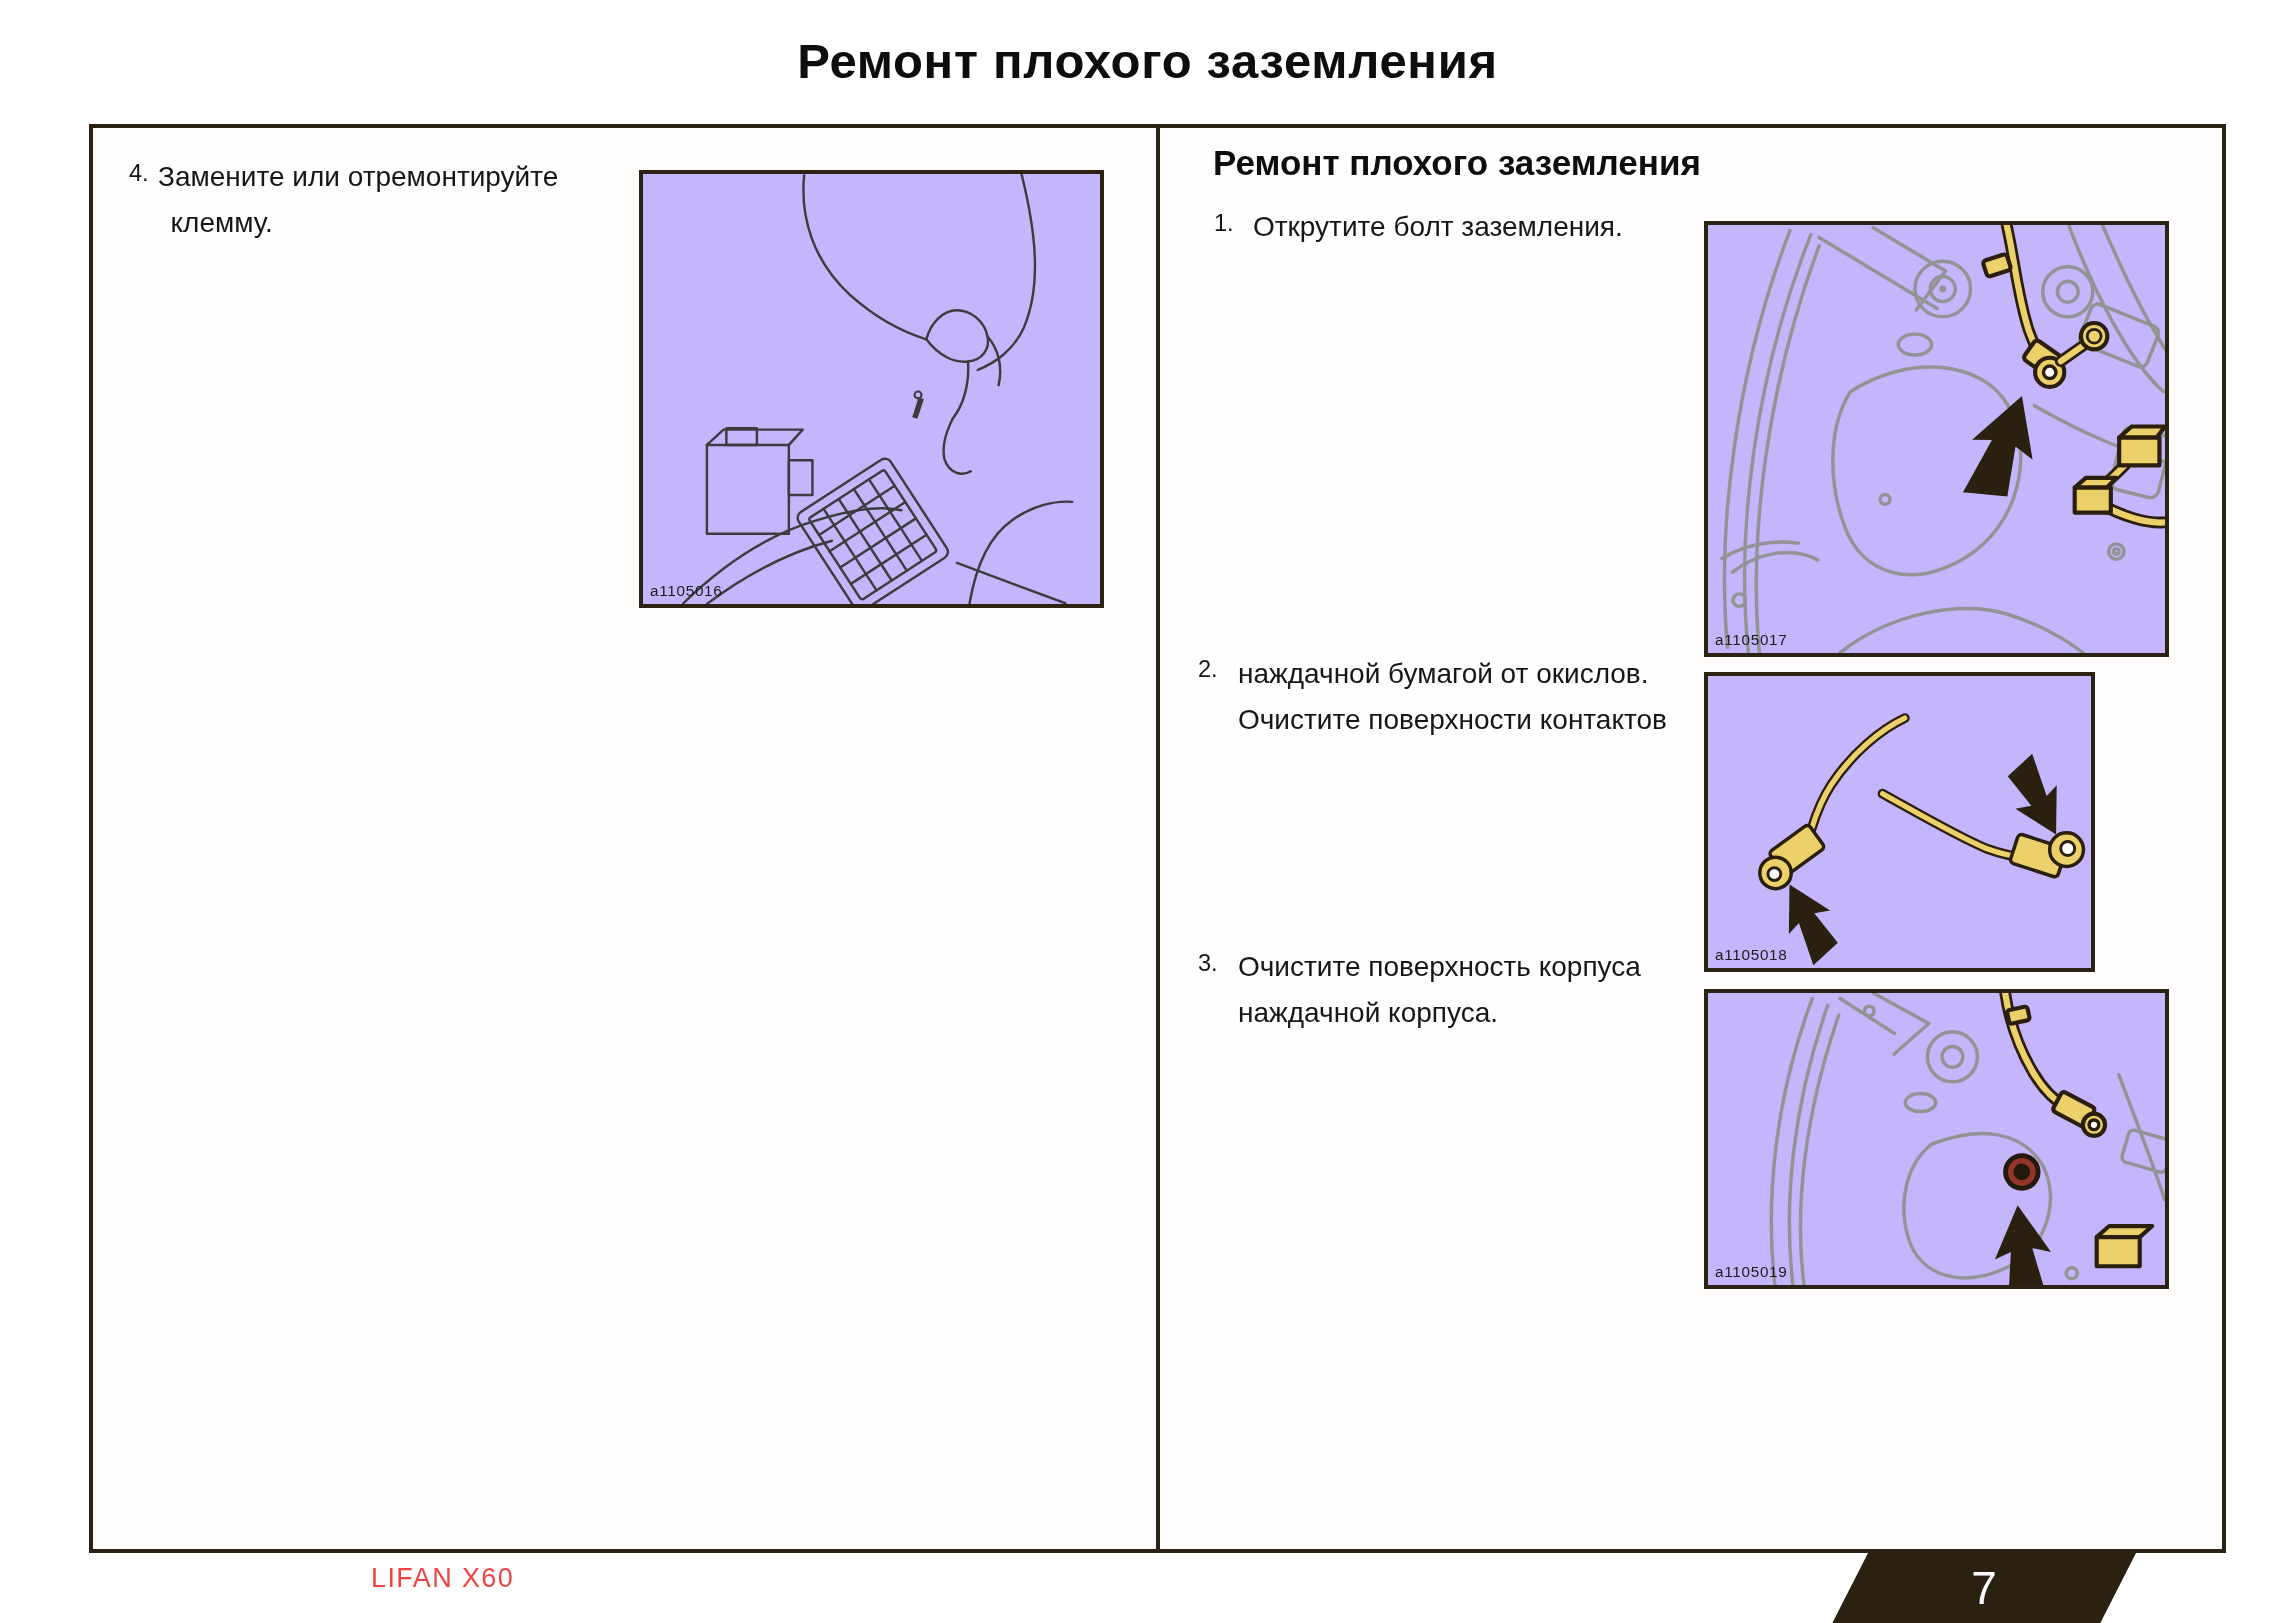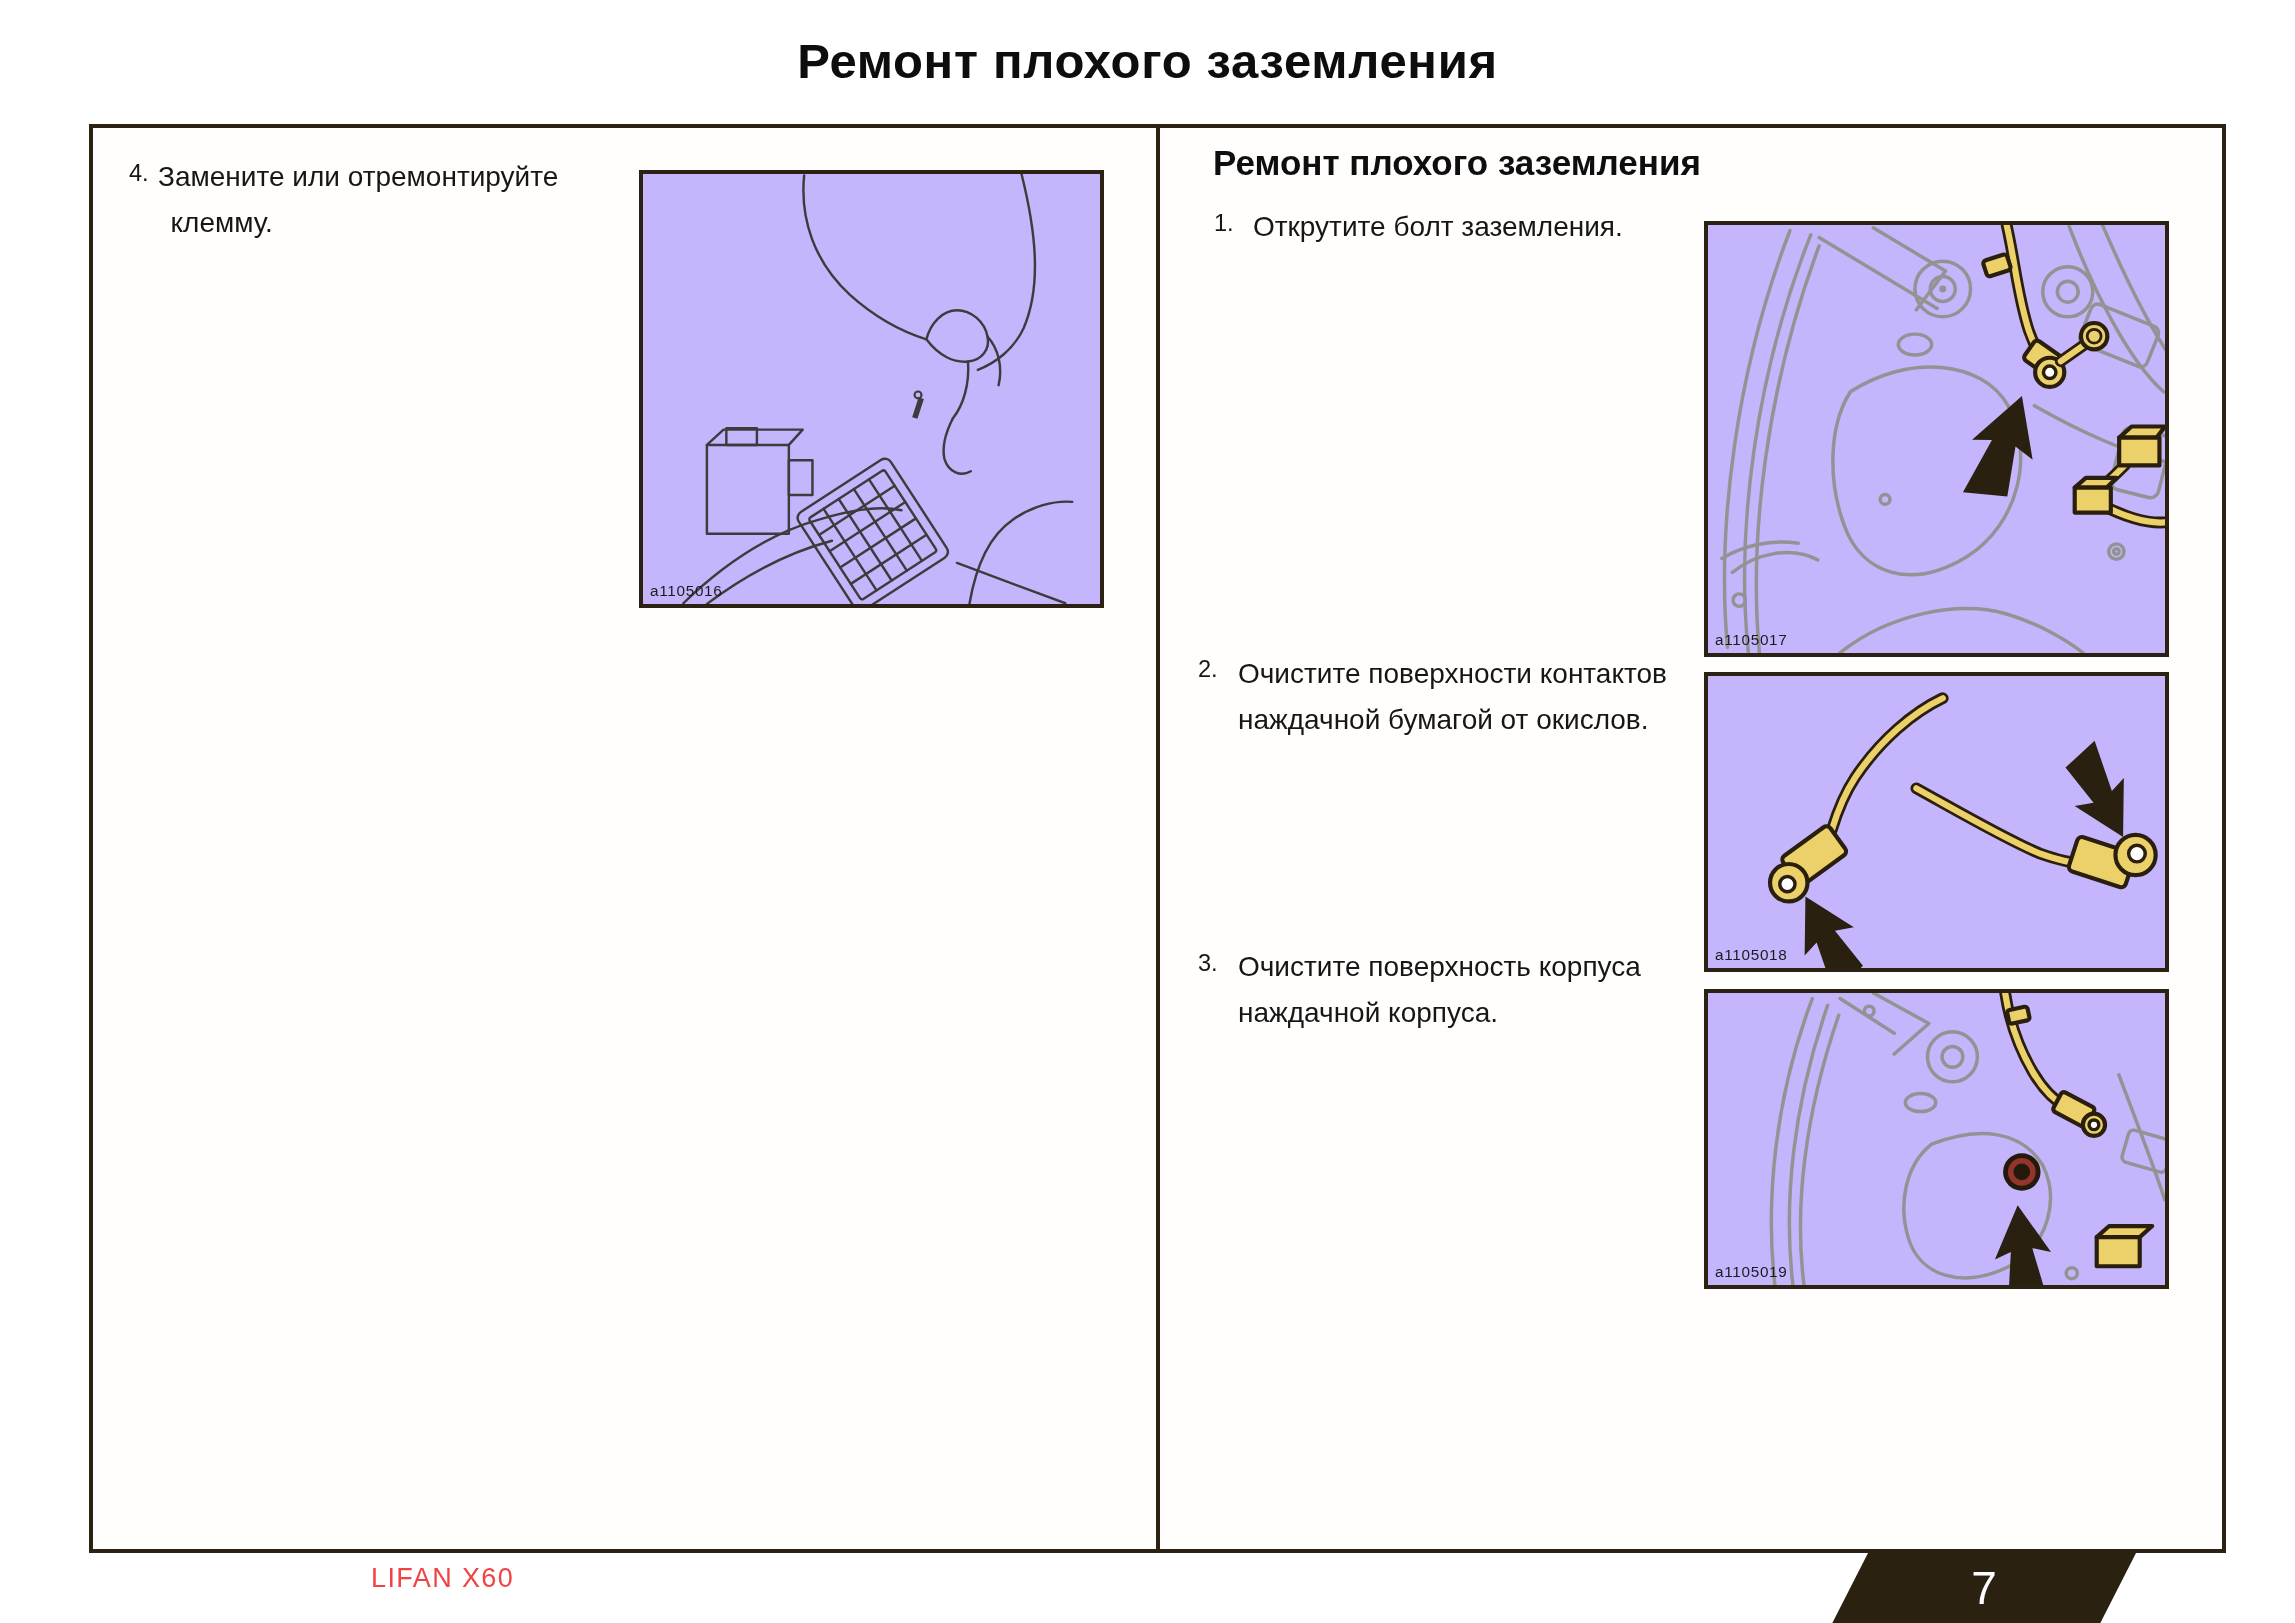--- a/index.html
+++ b/index.html
@@ -84,22 +84,22 @@
 
 <div class="abs rc-heading">Ремонт плохого заземления</div>
 
 <div class="abs step-num" style="left:1214px;top:210px;">1.</div>
 <div class="abs step-text" style="left:1253px;top:204px;">
   <div>Открутите болт заземления.</div>
 </div>
 
 <div class="abs step-num" style="left:1198px;top:656px;">2.</div>
 <div class="abs step-text" style="left:1238px;top:651px;">
+  <div>наждачной бумагой от окислов.</div>
   <div>Очистите поверхности контактов</div>
-  <div>наждачной бумагой от окислов.</div>
 </div>
 
 <div class="abs step-num" style="left:1198px;top:950px;">3.</div>
 <div class="abs step-text" style="left:1238px;top:944px;">
   <div>Очистите поверхность корпуса</div>
   <div>наждачной корпуса.</div>
 </div>
 
 <div class="abs fig" style="left:1704px;top:221px;width:465px;height:436px;">
   <svg viewBox="0 0 658 616">
@@ -151,21 +151,21 @@
       <polygon class="y" points="592,306 610,290 658,290 646,306" stroke-width="5"></polygon>
       <rect class="y" x="592" y="306" width="58" height="40" stroke-width="5"></rect>
       <polygon class="y" points="528,378 544,364 588,364 574,378" stroke-width="5"></polygon>
       <rect class="y" x="528" y="378" width="52" height="36" stroke-width="5"></rect>
     </g>
     <polygon class="arw" points="0,0 -34,62 -14,55 -24,118 22,106 12,53 34,60" transform="translate(452,246) rotate(20) scale(1.35)"></polygon>
   </svg>
   <span class="fig-label">a1105017</span>
 </div>
 
-<div class="abs fig" style="left:1704px;top:672px;width:465px;height:300px;">
+<div class="abs fig" style="left:1704px;top:672px;width:391px;height:300px;">
   <svg viewBox="0 0 658 421">
     <g>
       <path class="wo" d="M338,32 C296,52 248,92 212,146 C196,170 186,196 178,222" stroke-width="18"></path>
       <path class="wi" d="M338,32 C296,52 248,92 212,146 C196,170 186,196 178,222" stroke-width="10"></path>
       <rect class="y" x="112" y="236" width="84" height="50" rx="7" transform="rotate(-36 150 262)"></rect>
       <circle class="y" cx="116" cy="298" r="27"></circle>
       <circle class="yh" cx="114" cy="300" r="11"></circle>
     </g>
     <g>
       <path class="wo" d="M300,162 C365,198 430,236 478,256 C506,266 524,270 540,270" stroke-width="18"></path>

